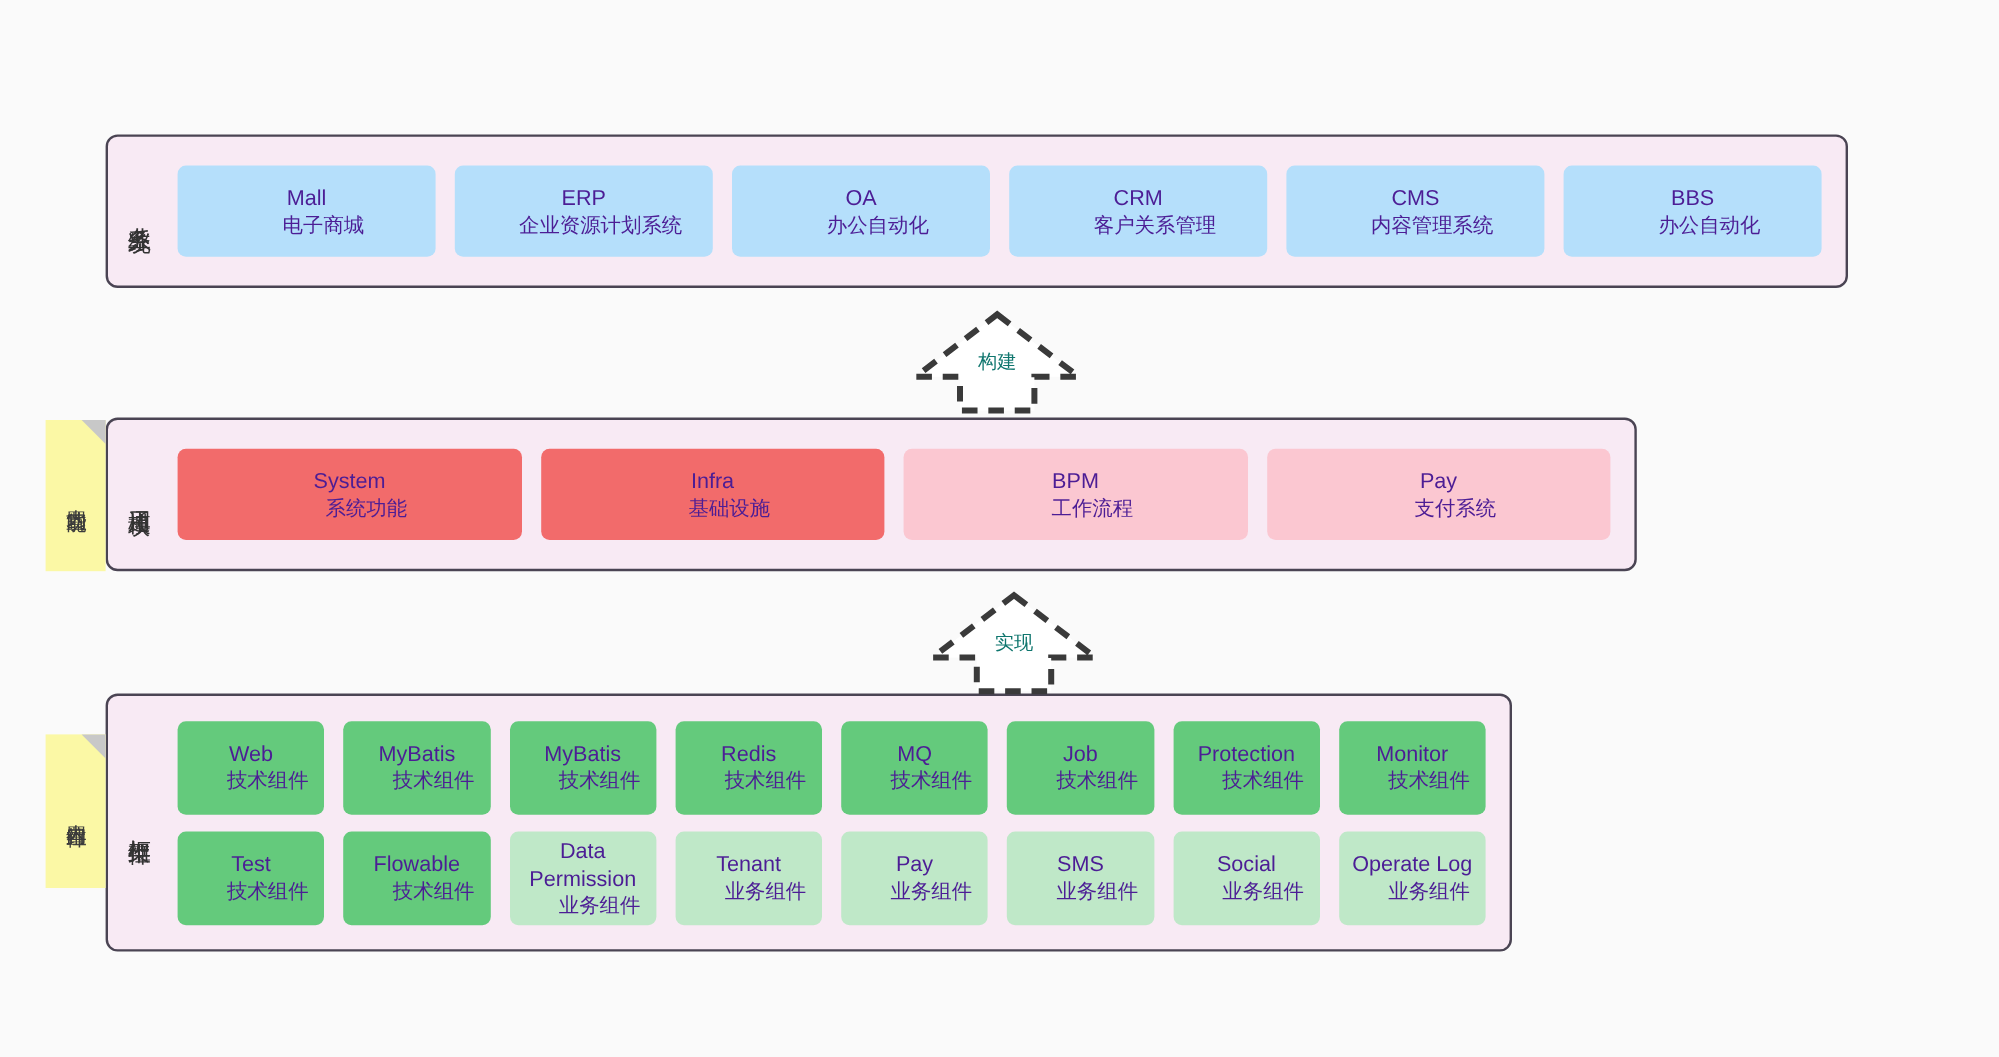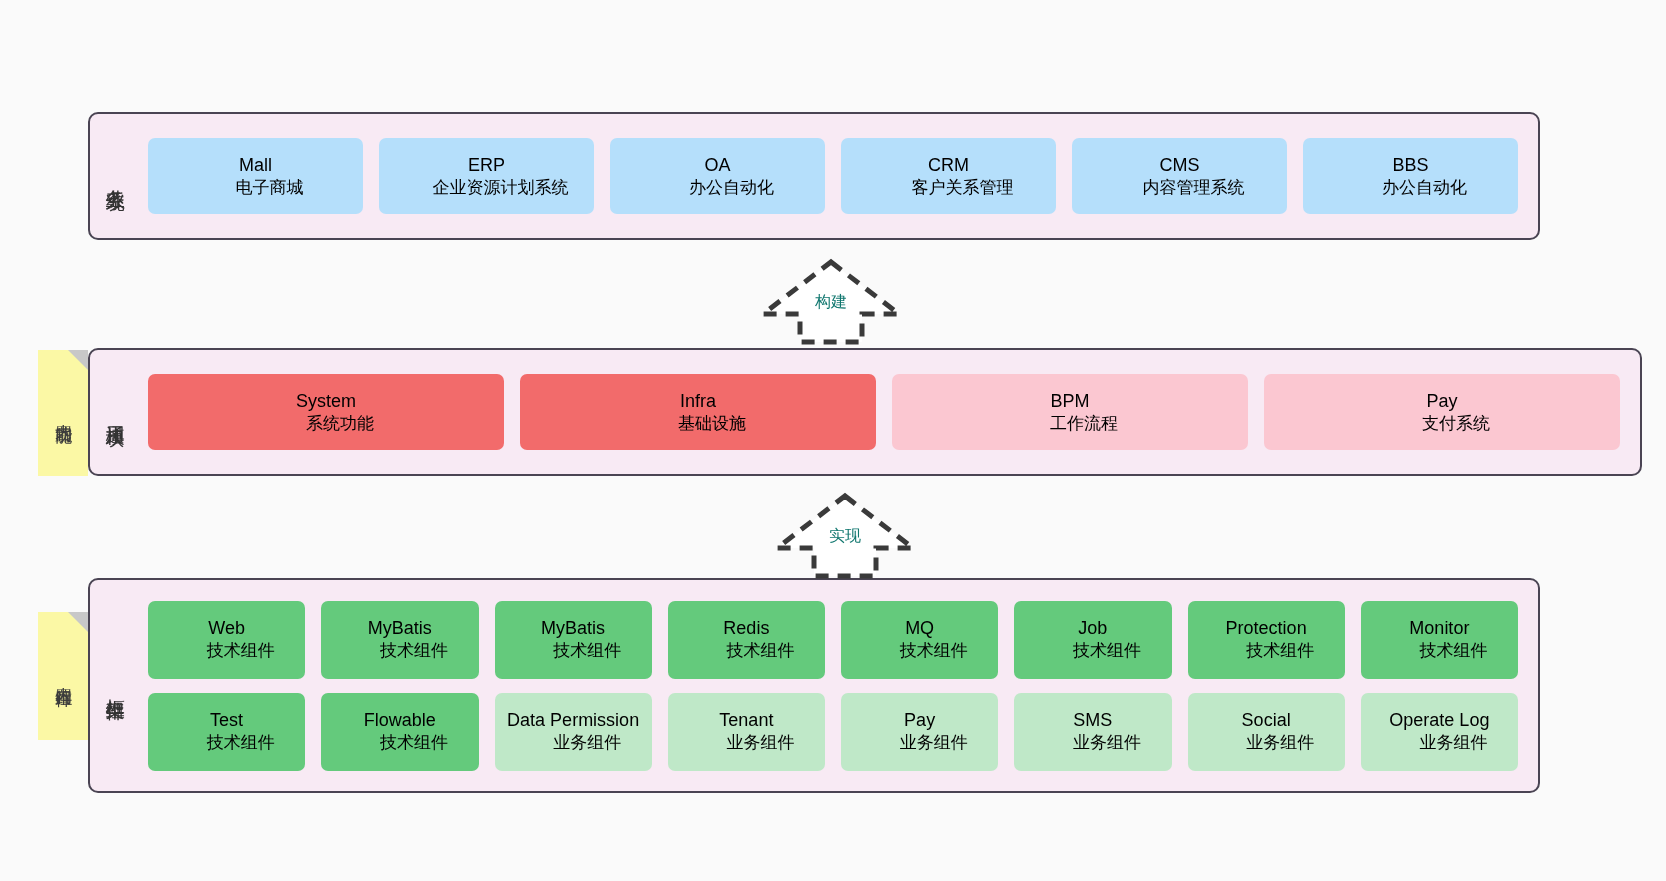--- a/index.html
+++ b/index.html
@@ -62,38 +62,38 @@
   
   .card {
     flex: 1 1 0;
     margin: 0 8px;
     border-radius: 7px;
     display: flex;
     flex-direction: column;
     align-items: center;
     justify-content: center;
     text-align: center;
-    color: #000000;
+    color: #4c1d95;
     line-height: 1.28;
     padding: 6px 4px;
     user-select: none;
   }
   .card .t-en { font-size: 18px; }
   .card .t-cn { font-size: 17px; padding-left: 28px; }
 
   .card.blue     { background: #b5dffb; }
   .card.red      { background: #f26b6b; }
   .card.pink     { background: #fbc7d1; }
   .card.green    { background: #64ca7c; }
   .card.lgreen   { background: #bfe8c8; }
 
   
   #band-business { left: 88px;  top: 112px; width: 1452px; height: 128px; }
-  #band-common   { left: 88px;  top: 348px; width: 1554px; height: 128px; }
-  #band-framework{ left: 88px;  top: 578px; width: 1452px; height: 215px; align-items: center; }
+  #band-common   { left: 88px;  top: 348px; width: 1276px; height: 128px; }
+  #band-framework{ left: 88px;  top: 578px; width: 1172px; height: 215px; align-items: center; }
 
   #band-business .card  { height: 76px; }
   #band-common .card    { height: 76px; }
   #band-framework .card { height: 78px; }
 
   
   .sticky {
     position: absolute;
     width: 50px;
     background: #fbf8a5;

